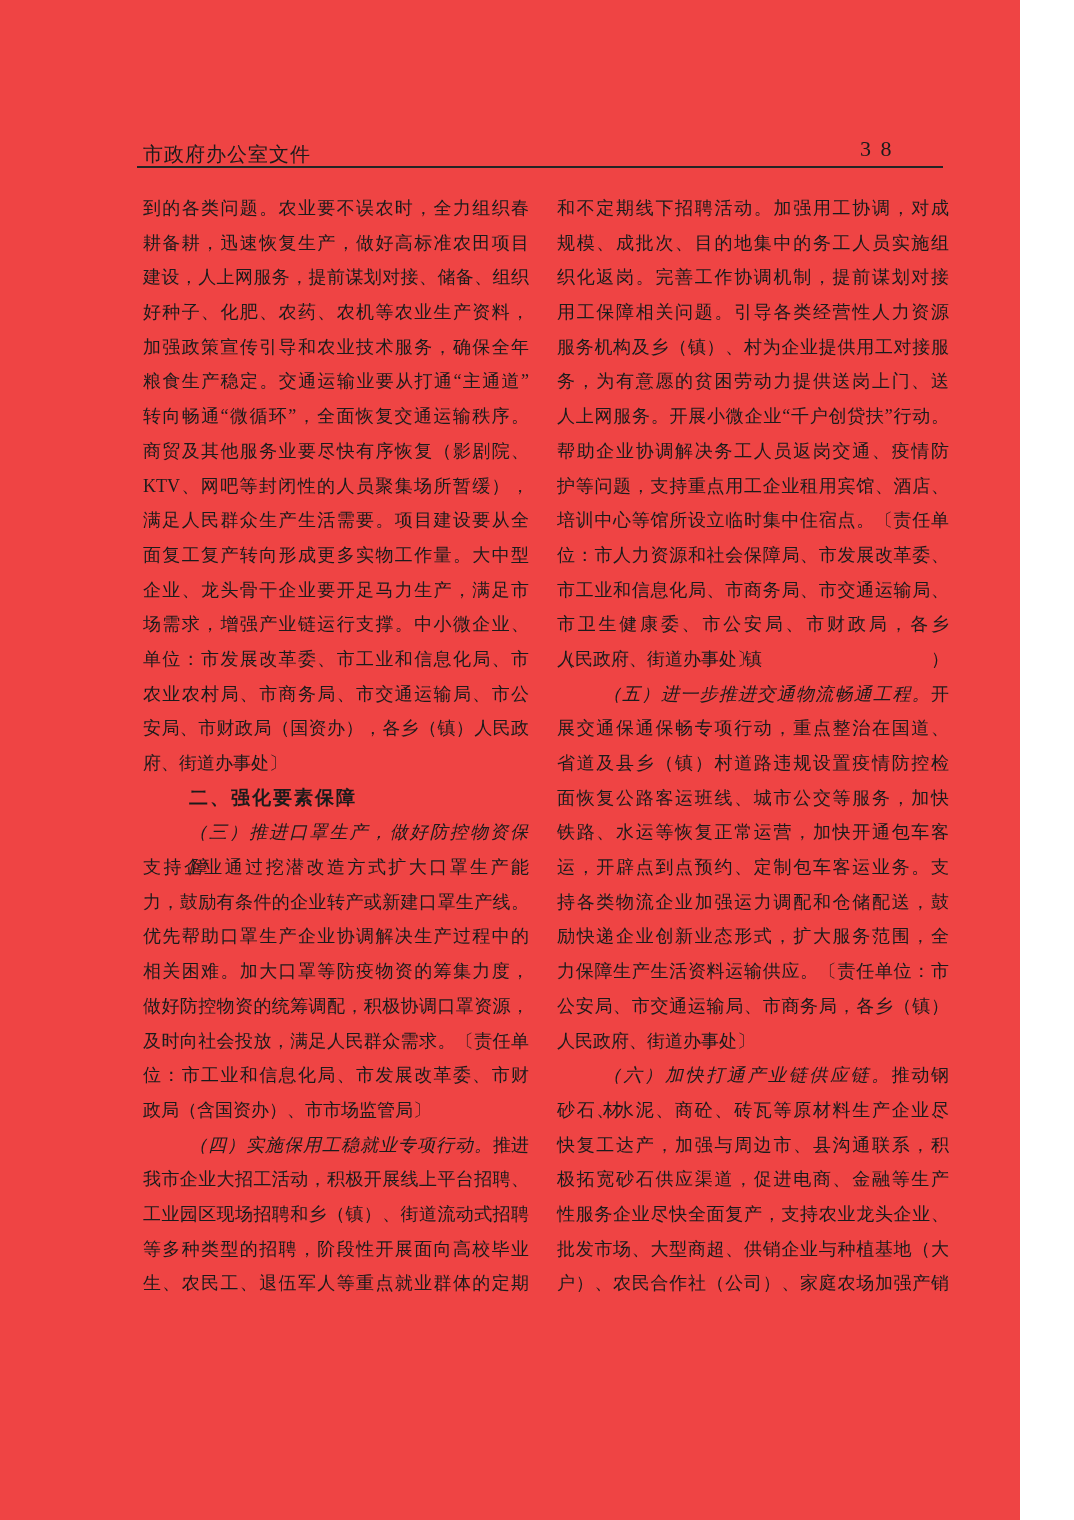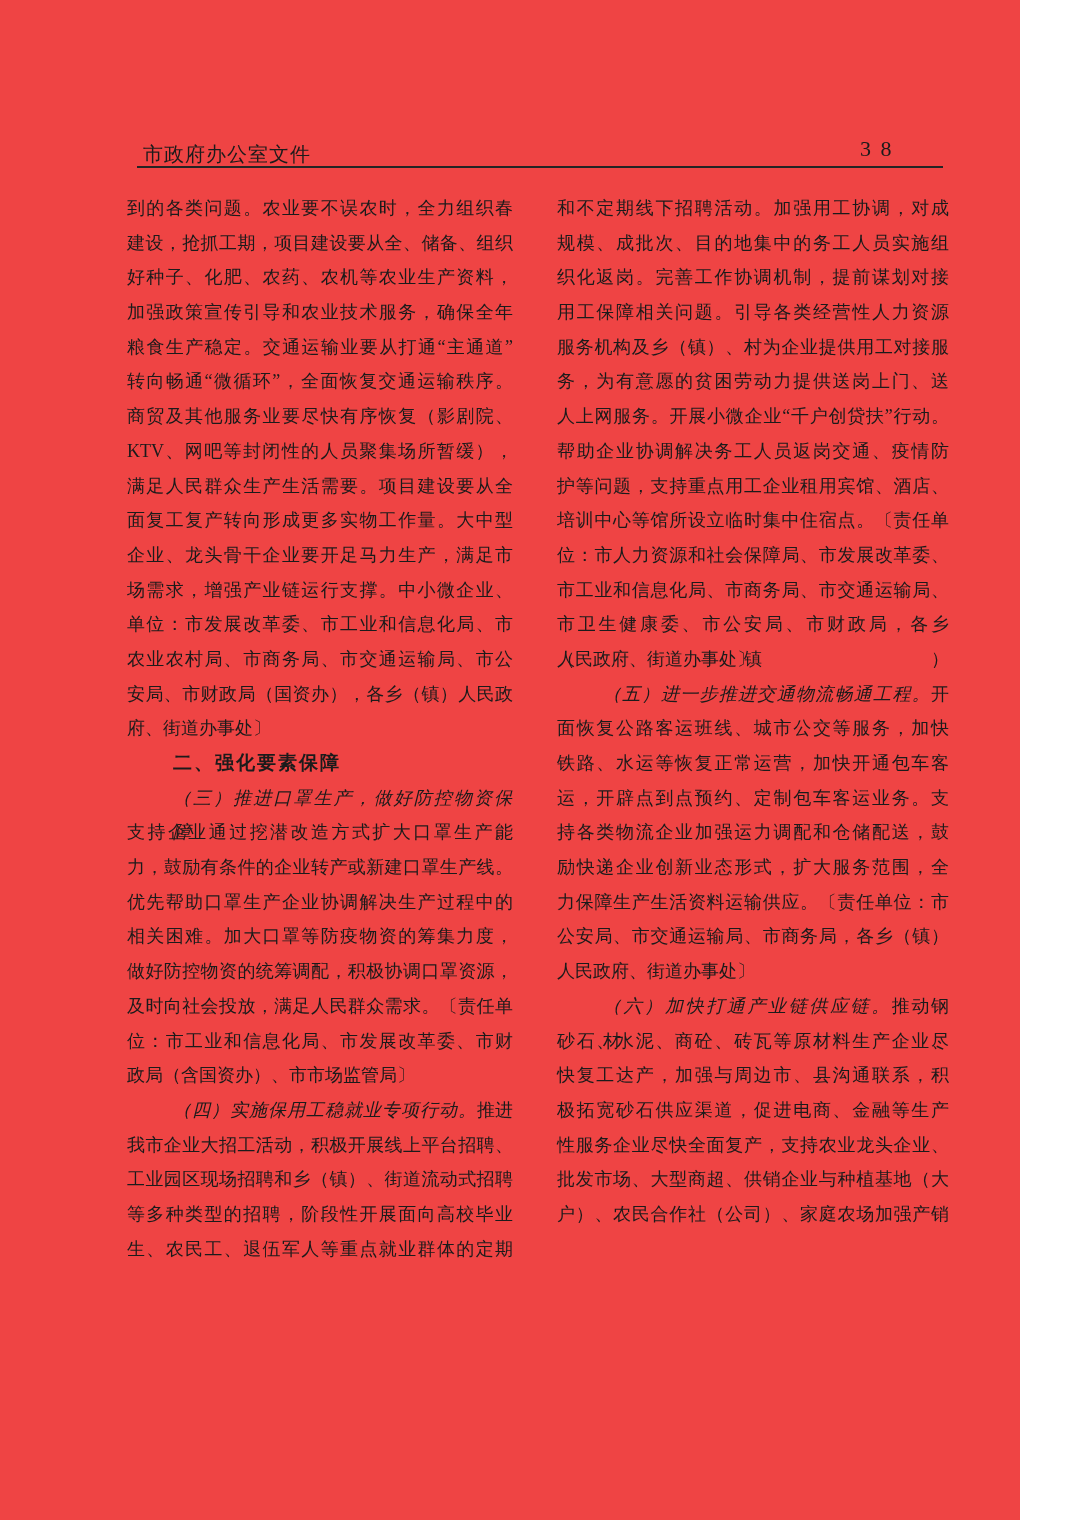--- a/index.html
+++ b/index.html
@@ -34,21 +34,21 @@
     left: 137px;
     top: 166px;
     width: 806px;
     height: 2px;
     background: #242424;
   }
   .col {
     position: absolute;
     top: 191px;
   }
-  .col-left  { left: 127px; width: 386px; }
+  .col-left  { left: 143px; width: 386px; }
   .col-right { left: 557px; width: 392px; }
   .line {
     height: 34.7px;
     line-height: 34.7px;
     font-size: 18px;
     text-align: justify;
     text-align-last: justify;
     overflow: visible;
   }
   .line.noj { text-align-last: left; }
@@ -69,21 +69,22 @@
 </head>
 <body>
 
 <div class="page">
   <div class="header-title">市政府办公室文件</div>
   <div class="header-page">3 8</div>
   <div class="header-rule"></div>
 
   <div class="col col-left" id="col-left">
       <div class="line"><span class="seg-normal">到的各类问题。农业要不误农时，全力组织春</span></div>
-      <div class="line"><span class="seg-normal">建设，抢抓工期，项目建设要从全、储备、组织</span></div>
+      <div class="line"><span class="seg-normal">耕备耕，迅速恢复生产，做好高标准农田项目</span></div>
+      <div class="line"><span class="seg-normal">建设，人上网服务，提前谋划对接、储备、组织</span></div>
       <div class="line"><span class="seg-normal">好种子、化肥、农药、农机等农业生产资料，</span></div>
       <div class="line"><span class="seg-normal">加强政策宣传引导和农业技术服务，确保全年</span></div>
       <div class="line"><span class="seg-normal">粮食生产稳定。交通运输业要从打通“主通道”</span></div>
       <div class="line"><span class="seg-normal">转向畅通“微循环”，全面恢复交通运输秩序。</span></div>
       <div class="line"><span class="seg-normal">商贸及其他服务业要尽快有序恢复（影剧院、</span></div>
       <div class="line"><span class="seg-normal">KTV、网吧等封闭性的人员聚集场所暂缓），</span></div>
       <div class="line"><span class="seg-normal">满足人民群众生产生活需要。项目建设要从全</span></div>
       <div class="line"><span class="seg-normal">面复工复产转向形成更多实物工作量。大中型</span></div>
       <div class="line"><span class="seg-normal">企业、龙头骨干企业要开足马力生产，满足市</span></div>
       <div class="line"><span class="seg-normal">场需求，增强产业链运行支撑。中小微企业、</span></div>
@@ -116,20 +117,22 @@
       <div class="line"><span class="seg-normal">务，为有意愿的贫困劳动力提供送岗上门、送</span></div>
       <div class="line"><span class="seg-normal">人上网服务。开展小微企业“千户创贷扶”行动。</span></div>
       <div class="line"><span class="seg-normal">帮助企业协调解决务工人员返岗交通、疫情防</span></div>
       <div class="line"><span class="seg-normal">护等问题，支持重点用工企业租用宾馆、酒店、</span></div>
       <div class="line"><span class="seg-normal">培训中心等馆所设立临时集中住宿点。〔责任单</span></div>
       <div class="line"><span class="seg-normal">位：市人力资源和社会保障局、市发展改革委、</span></div>
       <div class="line"><span class="seg-normal">市工业和信息化局、市商务局、市交通运输局、</span></div>
       <div class="line"><span class="seg-normal">市卫生健康委、市公安局、市财政局，各乡（镇）</span></div>
       <div class="line noj"><span class="seg-normal">人民政府、街道办事处〕</span></div>
       <div class="line ind"><span class="seg-kai">（五）进一步推进交通物流畅通工程。</span><span class="seg-normal">开</span></div>
+      <div class="line"><span class="seg-normal">展交通保通保畅专项行动，重点整治在国道、</span></div>
+      <div class="line"><span class="seg-normal">省道及县乡（镇）村道路违规设置疫情防控检</span></div>
       <div class="line"><span class="seg-normal">面恢复公路客运班线、城市公交等服务，加快</span></div>
       <div class="line"><span class="seg-normal">铁路、水运等恢复正常运营，加快开通包车客</span></div>
       <div class="line"><span class="seg-normal">运，开辟点到点预约、定制包车客运业务。支</span></div>
       <div class="line"><span class="seg-normal">持各类物流企业加强运力调配和仓储配送，鼓</span></div>
       <div class="line"><span class="seg-normal">励快递企业创新业态形式，扩大服务范围，全</span></div>
       <div class="line"><span class="seg-normal">力保障生产生活资料运输供应。〔责任单位：市</span></div>
       <div class="line"><span class="seg-normal">公安局、市交通运输局、市商务局，各乡（镇）</span></div>
       <div class="line noj"><span class="seg-normal">人民政府、街道办事处〕</span></div>
       <div class="line ind"><span class="seg-kai">（六）加快打通产业链供应链。</span><span class="seg-normal">推动钢材、</span></div>
       <div class="line"><span class="seg-normal">砂石、水泥、商砼、砖瓦等原材料生产企业尽</span></div>

